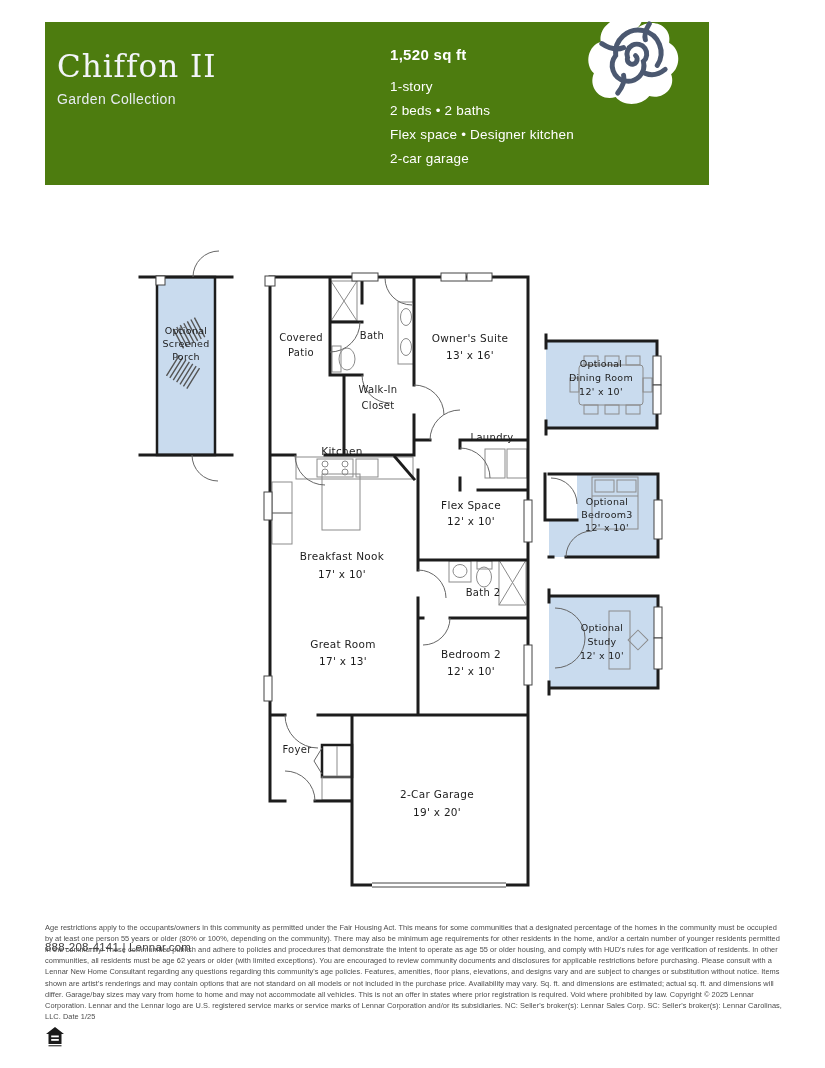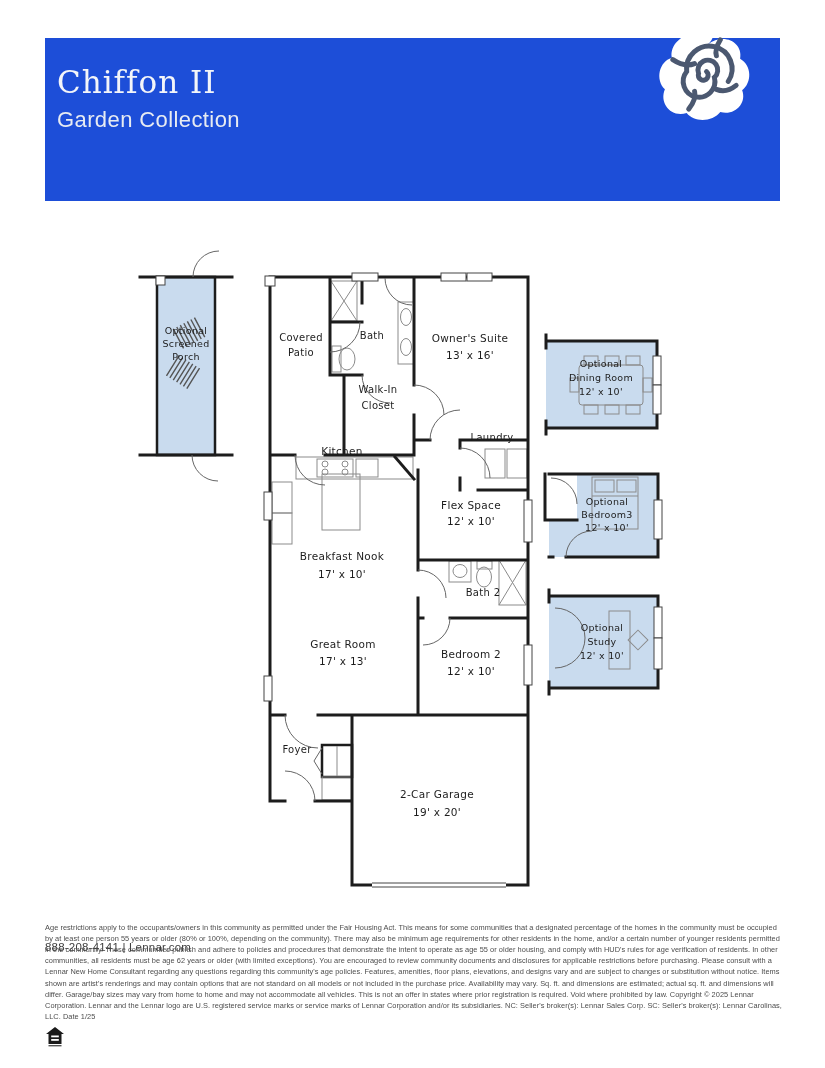--- a/index.html
+++ b/index.html
@@ -1,24 +1,24 @@
 <!DOCTYPE html>
 <html><head>
 <meta charset="utf-8">
 <style>
   html,body{margin:0;padding:0;}
   body{width:825px;height:1068px;background:#ffffff;position:relative;
        font-family:"Liberation Sans",sans-serif;overflow:hidden;}
 
   
-  .hdr{position:absolute;left:45px;top:22px;width:735px;height:163px;background:#1d4ed8;margin-top:16px;}
+  .hdr{position:absolute;left:45px;top:22px;width:664px;height:163px;background:#4d7c0f;}
   .hdr-left{position:absolute;left:12px;top:26px;color:#fff;}
   .hdr-title{margin:0;font-family:"DejaVu Serif",serif;font-weight:400;font-size:31px;
              letter-spacing:1px;color:#f3f5f9;}
-  .hdr-sub{font-size:22px;font-weight:400;margin-top:7px;letter-spacing:.4px;color:#e7ebf2;}
+  .hdr-sub{font-size:14px;font-weight:400;margin-top:7px;letter-spacing:.4px;color:#e7ebf2;}
   .hdr-specs{position:absolute;left:345px;top:24px;color:#fff;}
   .sqft{font-size:15px;font-weight:bold;margin-bottom:16px;letter-spacing:.3px;}
   .spec{font-size:13.5px;margin-bottom:9px;letter-spacing:.2px;}
   .rose{position:absolute;top:-14px;right:26px;width:99px;height:99px;}
 
   
   .plan{position:absolute;left:0;top:0;width:825px;height:1068px;}
   .w{stroke:#1c1c1c;stroke-width:3;fill:none;stroke-linecap:square;}
   .opt{fill:#c9dbee;}
   .optb{fill:#c9dbee;stroke:#1c1c1c;stroke-width:2.5;}
@@ -38,20 +38,27 @@
          line-height:1.5;color:#4c4c4c;letter-spacing:.05px;}
   .eho{position:absolute;left:45px;top:1026px;width:20px;height:22px;}
 </style>
 </head>
 <body>
 
 <header class="hdr">
   <div class="hdr-left">
     <h1 class="hdr-title">Chiffon II</h1>
     <div class="hdr-sub">Garden Collection</div>
+  </div>
+  <div class="hdr-specs">
+    <div class="sqft">1,520 sq ft</div>
+    <div class="spec">1-story</div>
+    <div class="spec">2 beds • 2 baths</div>
+    <div class="spec">Flex space • Designer kitchen</div>
+    <div class="spec">2-car garage</div>
   </div>
   <svg class="rose" viewBox="0 0 100 100" aria-hidden="true">
     <path fill="#ffffff" d="M50,3 C61,9 60,15 53,21 C70,8 89,19 86,35 C98,42 98,59 88,67
       C93,80 81,93 66,89 C58,99 40,100 32,90 C16,95 4,80 10,66 C0,56 4,38 17,34
       C14,18 35,5 44,13 Z"></path>
     <g fill="none" stroke="#4b5870" stroke-width="5" stroke-linecap="round">
       <path d="M52,48 a5,5 0 1 1 -8,2 a10,10 0 1 1 16,4 a16,16 0 1 1 -28,-6 a23,23 0 1 1 42,10"></path>
       <path d="M18,36 Q30,44 40,40"></path>
       <path d="M82,62 Q72,70 62,66"></path>
       <path d="M34,86 Q42,76 40,68"></path>

